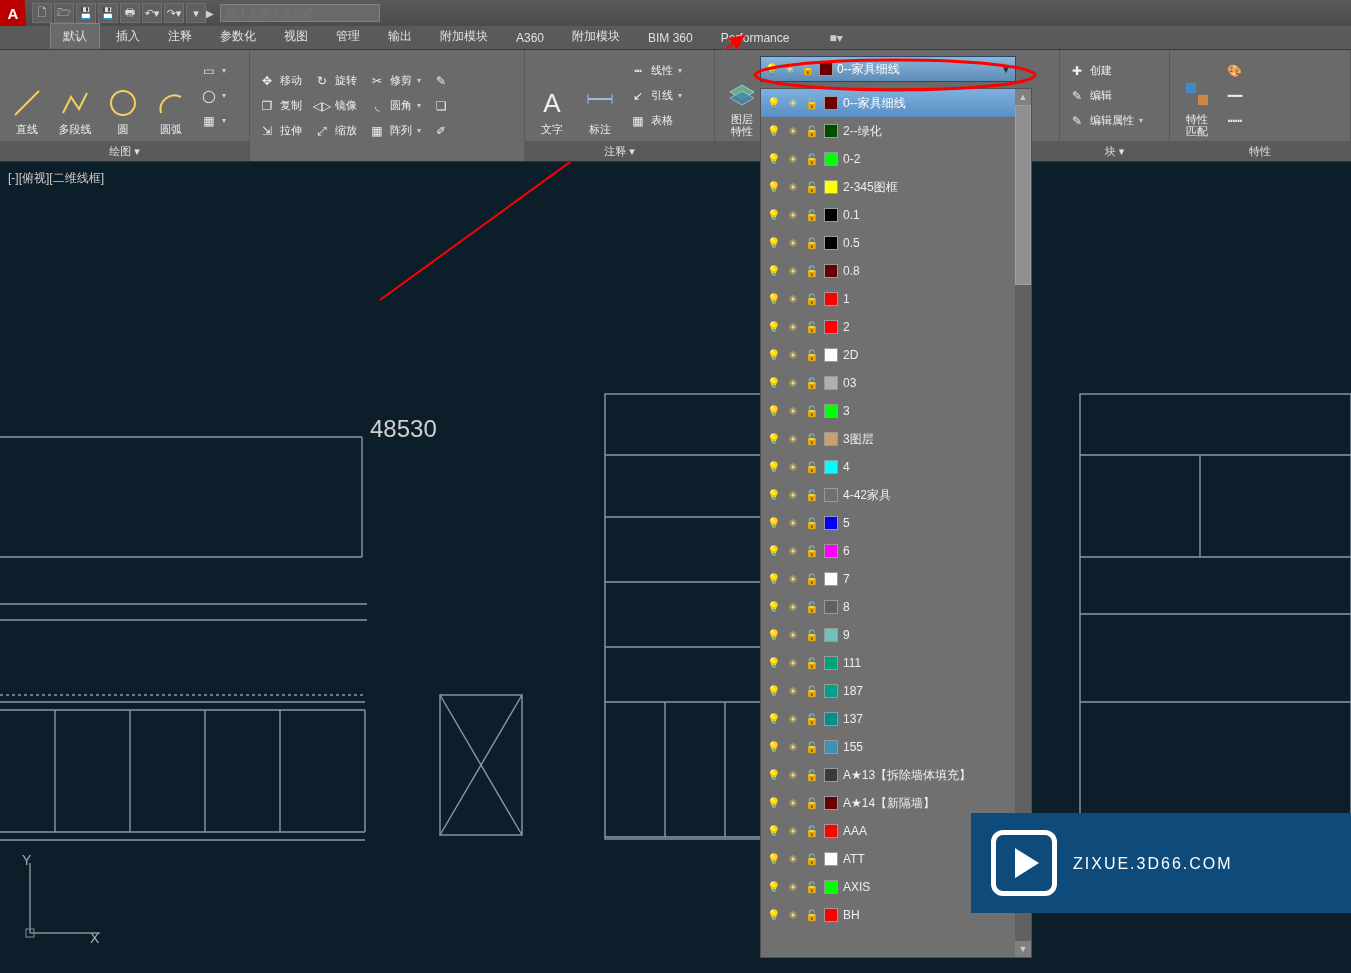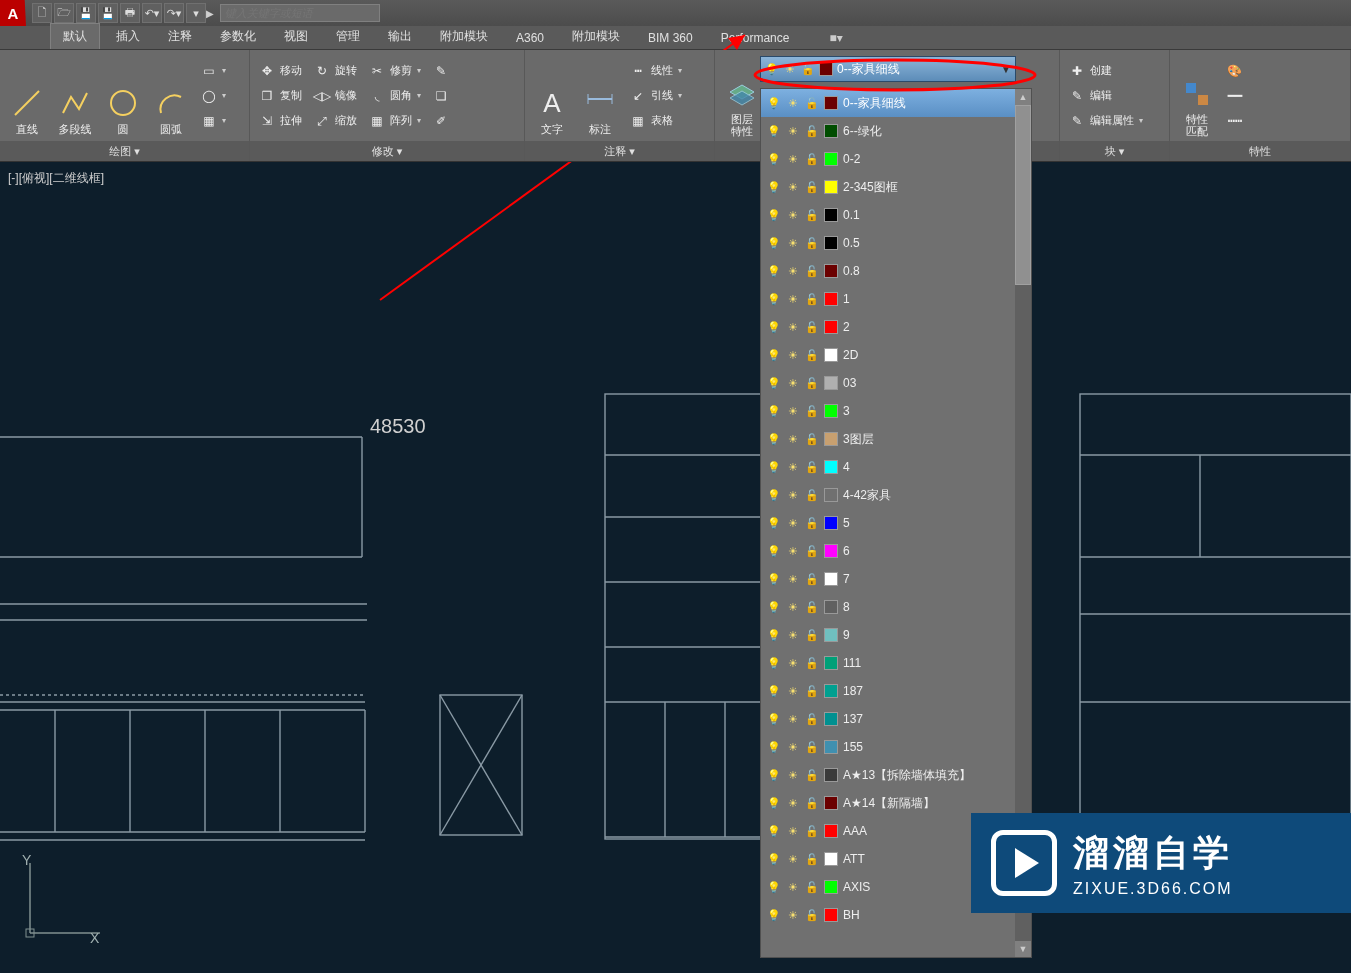--- a/index.html
+++ b/index.html
@@ -33,21 +33,21 @@
 
 .small-col { display: flex; flex-direction: column; justify-content: center; gap: 3px; }
 .small-btn { display: flex; align-items: center; gap: 5px; font-size: 11px; color: #eee; height: 22px; padding: 0 3px; }
 .small-btn .ic { width: 16px; height: 16px; display: flex; align-items: center; justify-content: center; font-size: 12px; }
 
 .arrow-dn { font-size: 8px; color: #ccc; }
 
 
 .canvas { position: absolute; top: 162px; left: 0; right: 0; bottom: 0; background: #0d1e2b; }
 .viewport-label { position: absolute; top: 8px; left: 8px; font-size: 12px; color: #d0d0d0; }
-.dim-text { position: absolute; color: #d0d0d0; font-size: 20px; }
+.dim-text { position: absolute; color: #d0d0d0; font-size: 24px; }
 .ucs { position: absolute; bottom: 30px; left: 20px; }
 .ucs line { stroke: #809090; stroke-width: 1.5; }
 .ucs text { fill: #a0b0b0; font-size: 14px; }
 
 .arrow-anno { position: absolute; top: 20px; left: 360px; width: 600px; height: 330px; pointer-events: none; }
 .arrow-anno line { stroke: #ff0000; stroke-width: 2; }
 .arrow-anno polygon { fill: #ff0000; }
 .ellipse-anno { position: absolute; top: 58px; left: 750px; width: 290px; height: 34px; pointer-events: none; z-index: 50; }
 .ellipse-anno ellipse { fill: none; stroke: #ff0000; stroke-width: 3; }
 
@@ -222,21 +222,20 @@
             <div class="ic">✎</div>
           </div>
         <div class="small-btn">
             <div class="ic">❏</div>
           </div>
         <div class="small-btn">
             <div class="ic">✐</div>
           </div>
       </div>
     </div>
-    <div class="panel-label">修改 ▾</div>
   </div>
 
   <div class="panel" style="width:190px">
     <div class="panel-body">
       <div class="big-btn">
         <div class="ic" style="font-size:26px;color:#eee">A</div>
         <span>文字</span>
       </div>
       <div class="big-btn">
         <div class="ic">
@@ -418,21 +417,21 @@
       <span class="lyr-ic sun">☀</span>
       <span class="lyr-ic lock">🔓</span>
       <span class="swatch" style="background:#6b0000"></span>
       <span>0--家具细线</span>
     </div>
     <div class="row">
       <span class="lyr-ic bulb">💡</span>
       <span class="lyr-ic sun">☀</span>
       <span class="lyr-ic lock">🔓</span>
       <span class="swatch" style="background:#004d00"></span>
-      <span>6--绿化</span>
+      <span>2--绿化</span>
     </div>
     <div class="row">
       <span class="lyr-ic bulb">💡</span>
       <span class="lyr-ic sun">☀</span>
       <span class="lyr-ic lock">🔓</span>
       <span class="swatch" style="background:#00ff00"></span>
       <span>0-2</span>
     </div>
     <div class="row">
       <span class="lyr-ic bulb">💡</span>
@@ -621,16 +620,15 @@
       <span class="lyr-ic sun">☀</span>
       <span class="lyr-ic lock">🔓</span>
       <span class="swatch" style="background:#ff0000"></span>
       <span>BH</span>
     </div>
   </div>
 
 <div class="watermark">
   <div class="play"></div>
   <div class="txt">
-    <div class="cn">溜溜自学</div>
     <div class="en">ZIXUE.3D66.COM</div>
   </div>
 </div>
 
 </body></html>

